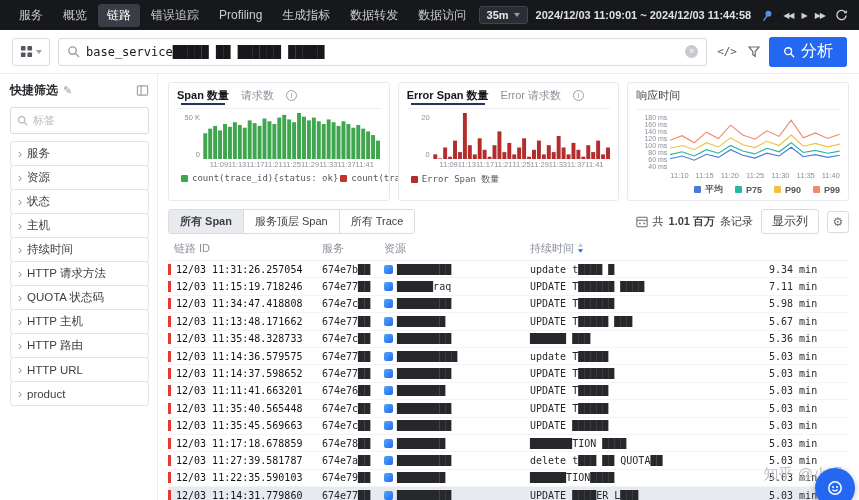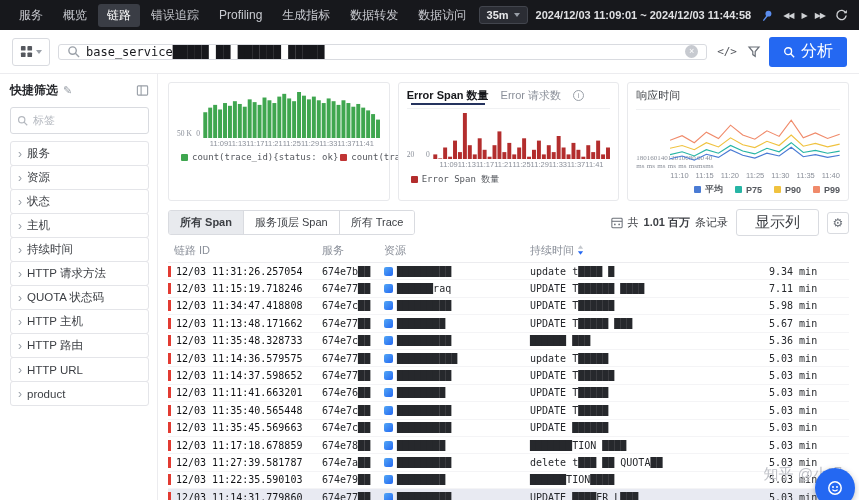--- a/index.html
+++ b/index.html
@@ -14,21 +14,21 @@
   .nav-right { margin-left:auto; display:flex; align-items:center; gap:8px;font-weight:bold; }
   .time-shortcut { background:#2b2d34; border:1px solid #42454d; color:#e7e8ea; font-size:11px; padding:2px 7px; border-radius:3px; display:flex; align-items:center; gap:5px; }
   .caret-down { width:0; height:0; border-left:3.5px solid transparent; border-right:3.5px solid transparent; border-top:4px solid #9aa0a8; display:inline-block; }
   .time-range { color:#dfe0e3; font-size:11px; white-space:nowrap; }
   .nav-ic { display:flex; align-items:center; justify-content:center; width:16px; height:16px; cursor:pointer; }
   .step { color:#cfd1d4; font-size:8px; letter-spacing:-1px; cursor:pointer; user-select:none; }
 
   
   .searchbar { height:44px; display:flex; align-items:center; gap:8px; padding:0 12px; border-bottom:1px solid #ececef; }
   .src-btn { width:38px; height:28px; border:1px solid #d9dbe0; border-radius:3px; display:flex; align-items:center; justify-content:center; gap:3px; cursor:pointer; background:#fff; }
-  .query-box { flex:1; height:16px; border:1px solid #d9dbe0; border-radius:3px; display:flex; align-items:center; gap:6px; padding:0 8px; }
+  .query-box { flex:1; height:28px; border:1px solid #d9dbe0; border-radius:3px; display:flex; align-items:center; gap:6px; padding:0 8px; }
   .query-text { flex:1; font-family:"DejaVu Sans Mono",monospace; font-size:12px; color:#17181c; white-space:nowrap; overflow:hidden; }
   .clear-ic { width:13px; height:13px; background:#c7cad0; border-radius:50%; color:#fff; font-size:9px; line-height:13px; text-align:center; cursor:pointer; flex:0 0 auto; }
   .clear-ic::after { content:"×"; }
   .code-btn { font-family:"DejaVu Sans Mono",monospace; font-size:11px; color:#55585e; cursor:pointer; padding:0 2px; }
   .tool-ic { cursor:pointer; display:flex; align-items:center; }
   .analyze { height:30px; background:#2468f2; color:#fff; border:none; border-radius:3px; padding:0 14px; font-size:16px; display:flex; align-items:center; gap:6px; cursor:pointer; }
 
   
   .content { display:flex; height:426px; }
   .sidebar { width:158px; flex:0 0 158px; border-right:1px solid #ececef; padding:8px 8px 0 10px; }
@@ -46,42 +46,42 @@
   
   .charts { display:flex; gap:8px; }
   .card { flex:1; border:1px solid #e8e9ec; border-radius:3px; padding:5px 8px 4px; background:#fff; min-width:0; }
   .card-head { display:flex; align-items:center; gap:12px; border-bottom:1px solid #f0f1f3; padding-bottom:5px; }
   .ctab { font-size:11px; color:#8a8f99; cursor:pointer; white-space:nowrap; }
   .ctab.active { color:#17181c; font-weight:bold; box-shadow:0 6px 0 -4px #25335e; }
   .info-ic { width:11px; height:11px; border:1px solid #9aa0a8; border-radius:50%; color:#9aa0a8; font-size:8px; display:flex; align-items:center; justify-content:center; flex:0 0 auto; }
   .info-ic::after { content:"i"; }
   .card-title { font-size:11px; color:#3c3f44; white-space:nowrap; padding-bottom:1px; }
   .chart-body { display:flex; margin-top:4px; }
-  .ybar { width:26px; flex:0 0 26px; display:flex; flex-direction:row; justify-content:space-between; align-items:flex-end; font-size:7.5px; color:#8a8f99; padding-right:3px;font-family:Liberation Serif, serif; }
+  .ybar { width:26px; flex:0 0 26px; display:flex; flex-direction:column; justify-content:space-between; align-items:flex-end; font-size:7.5px; color:#8a8f99; padding-right:3px; }
   .ybar3 { width:34px; flex:0 0 34px; font-size:7px; }
   svg.chart { flex:1; min-width:0; }
   .xticks { display:flex; justify-content:space-between; font-size:7.5px; color:#8a8f99; margin-top:1px; }
   .xt1 { margin-left:26px;justify-content:center; }
   .xt3 { margin-left:34px; }
   .legend-v { display:flex; flex-direction:row; gap:2px; margin-top:4px; margin-left:4px; }
   .legend-h { display:flex; gap:12px; justify-content:flex-end; margin-top:3px;font-weight:bold; }
   .lg-item { display:flex; align-items:center; gap:4px; font-size:9px; color:#55585e; font-family:"DejaVu Sans Mono",monospace; white-space:nowrap; }
   .legend-h .lg-item { font-family:"Liberation Sans","DejaVu Sans",sans-serif; }
   .sw { width:7px; height:7px; border-radius:1px; flex:0 0 auto; }
 
   
   .tbar { display:flex; align-items:center; margin-top:8px; }
   .seg { display:flex; border:1px solid #d9dbe0; border-radius:3px; overflow:hidden; }
   .seg-btn { padding:4px 11px; font-size:11px; background:#fff; color:#3c3f44; border-right:1px solid #d9dbe0; cursor:pointer; white-space:nowrap; }
   .seg-btn:last-child { border-right:none; }
   .seg-btn.active { background:#e8eaee; font-weight:bold; }
   .tbar-right { margin-left:auto; display:flex; align-items:center; gap:8px; }
   .records { display:flex; align-items:center; gap:5px; font-size:11px; color:#3c3f44; }
   .records b { font-weight:bold; }
-  .cols-btn { border:1px solid #d9dbe0; border-radius:3px; background:#fff; font-size:15px; color:#3c3f44; padding:3px 18px; cursor:pointer; }
+  .cols-btn { border:1px solid #d9dbe0; border-radius:3px; background:#fff; font-size:12px; color:#3c3f44; padding:3px 10px; cursor:pointer; }
   .gear-btn { width:22px; height:22px; border:1px solid #d9dbe0; border-radius:3px; background:#fff; display:flex; align-items:center; justify-content:center; font-size:12px; color:#6b7078; cursor:pointer; }
 
   .thead, .trow { display:grid; grid-template-columns:148px 62px 146px 1fr 86px; }
   .thead { margin-top:7px; border-bottom:1px solid #ececef; padding-bottom:4px; font-size:11px; color:#8a8f99; }
   .th { display:flex; align-items:center; gap:3px; padding-left:6px; cursor:pointer; white-space:nowrap; }
   .tbody { flex:1; overflow:hidden; }
   .trow { height:17.4px; align-items:center; border-bottom:1px solid #f4f4f6; font-family:"DejaVu Sans Mono",monospace; font-size:10px; color:#26282c; cursor:pointer; }
   .trow.selected { background:#e8eaf2; }
   .td { white-space:nowrap; overflow:hidden; padding-left:6px; }
   .td.time { border-left:3px solid #e23b32; padding-left:5px; color:#111215; }
@@ -230,20 +230,27 @@
           <span>product</span>
         </div>
       </div>
   </aside>
 
   <main class="main">
 
     <div class="charts">
 
       <div class="card">
+        <div class="card-head">
+          <div style="display:flex;gap:12px">
+              <span class="ctab active">Span 数量</span>
+              <span class="ctab">请求数</span>
+            </div>
+          <span class="info-ic"></span>
+        </div>
         <div class="chart-body">
           <div class="ybar">
             <span>50 K</span>
             <span>0</span>
           </div>
           <svg class="chart" height="46" viewBox="0 0 180 46" preserveAspectRatio="none">
               <rect x="0.30" y="20.24" width="4.00" height="25.76" fill="#3fa64f"></rect>
               <rect x="5.30" y="15.64" width="4.00" height="30.36" fill="#3fa64f"></rect>
               <rect x="10.30" y="12.88" width="4.00" height="33.12" fill="#3fa64f"></rect>
               <rect x="15.30" y="17.48" width="4.00" height="28.52" fill="#3fa64f"></rect>

